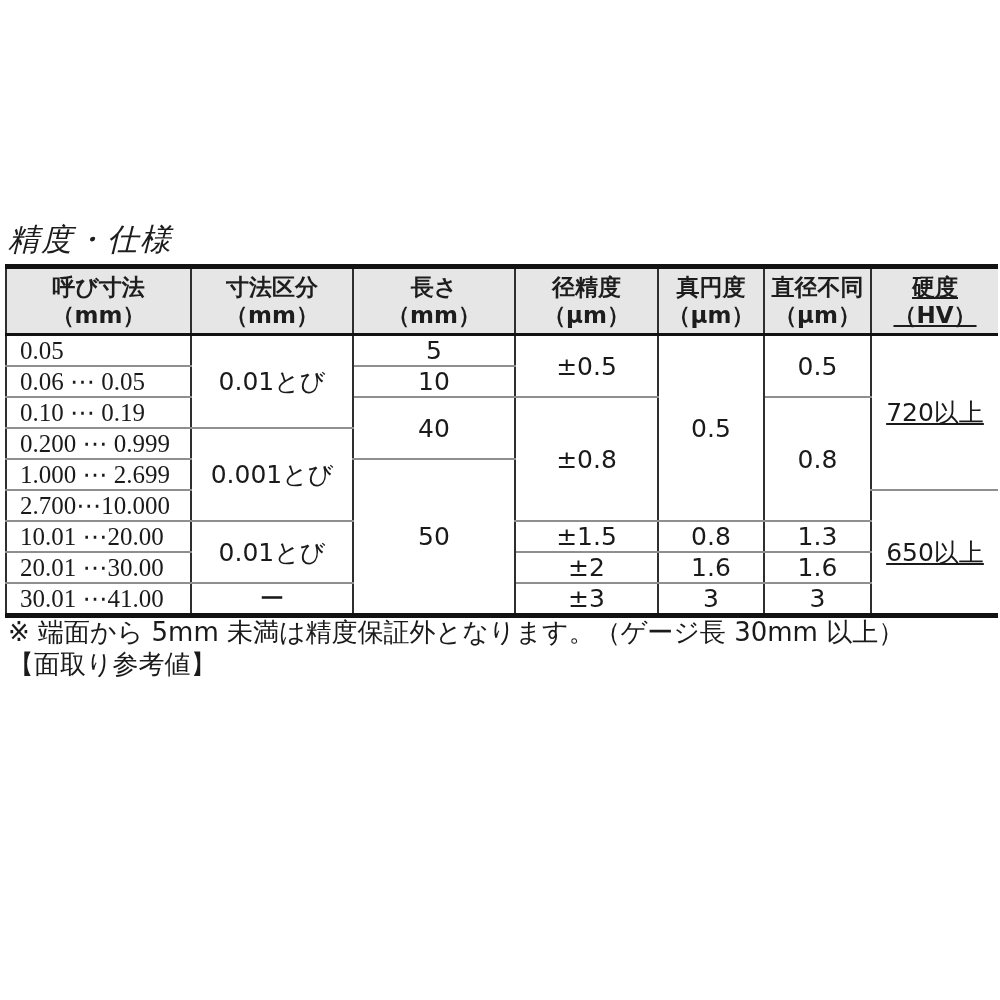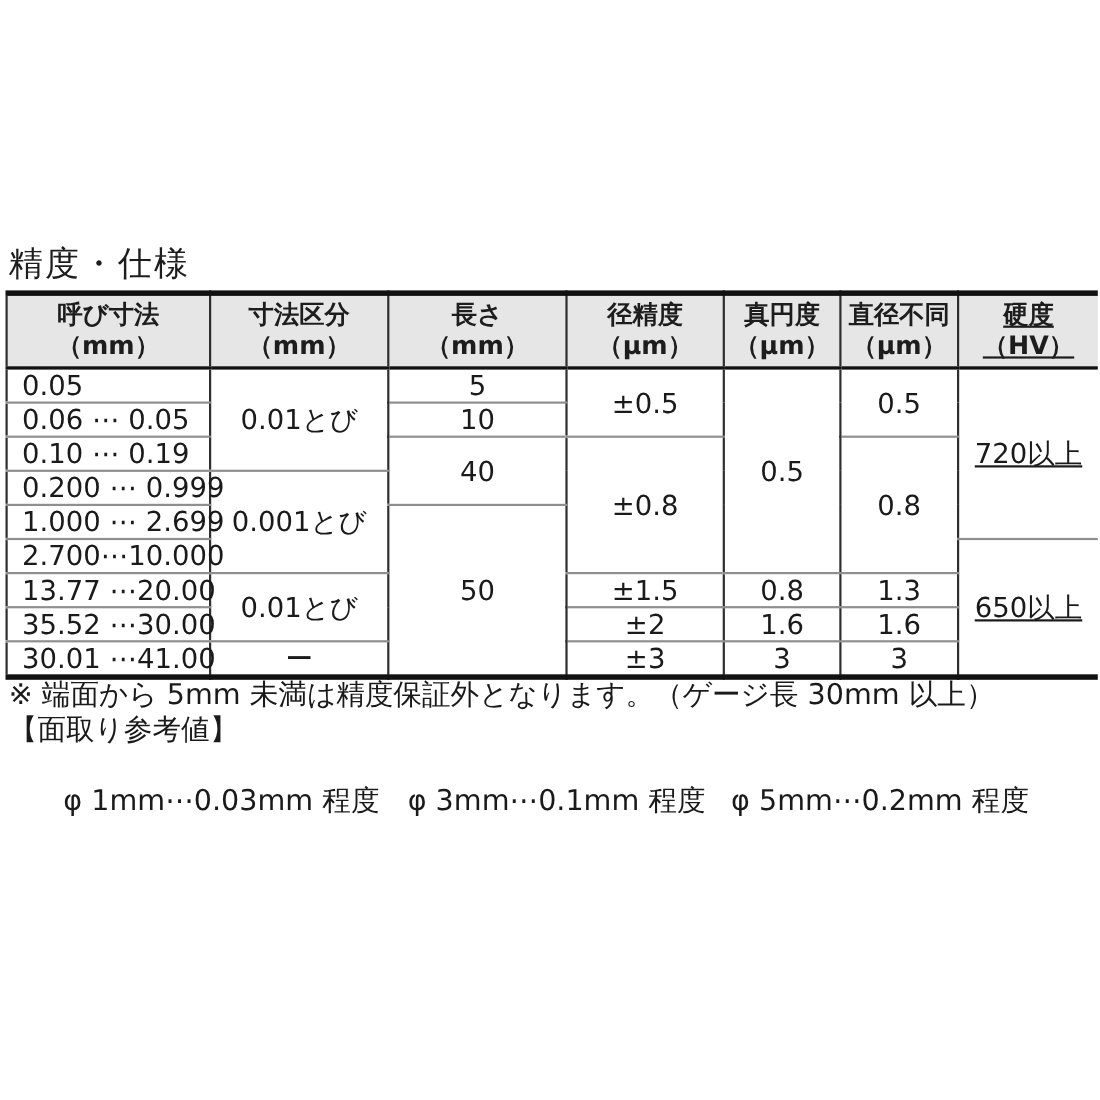--- a/index.html
+++ b/index.html
@@ -5,21 +5,21 @@
   html,body { margin:0; padding:0; background:#ffffff; }
   body {
     width:1000px; height:1000px;
     font-family:"DejaVu Sans","Liberation Sans",sans-serif;
     color:#1c1c1c;
   }
   .canvas { position:relative; width:1000px; height:1000px; background:#ffffff; overflow:hidden; }
 
   .page-title {
     position:absolute; left:8px; top:219px;
-    font-size:31px; letter-spacing:2px; color:#1d1d1d;
+    font-size:31px; letter-spacing:2px; color:#1d1d1d;font-style:italic;
   }
 
   table.spec {
     position:absolute; left:5px; top:264px; width:992px;
     border-collapse:collapse; table-layout:fixed;
     border-top:5px solid #121212;
     border-bottom:5px solid #121212;
     border-left:2px solid #2e2e2e;
   }
   table.spec th {
@@ -33,21 +33,21 @@
   }
   table.spec td {
     font-size:25px; text-align:center; vertical-align:middle;
     height:29px; line-height:29px; padding:0;
     border-right:2px solid #2e2e2e;
     border-bottom:2px solid #8f8f8f;
     color:#1a1a1a;
     background:#ffffff;
   }
   table.spec th.col-last, table.spec td.col-last { border-right:none;text-decoration:underline; }
-  table.spec td.size { text-align:left; padding-left:13px; white-space:pre; }
+  table.spec td.size { text-align:left; padding-left:13px; white-space:pre;font-family:Liberation Serif, serif; }
 
   .notes {
     position:absolute; left:8px; top:616px;
     font-size:26px; line-height:32px; color:#1a1a1a;
   }
   .notes .line { height:32px; white-space:pre; }
   .chamfer-item { display:inline-block; white-space:pre; }
   .chamfer-item.w1 { width:313px; }
   .chamfer-item.w2 { width:294px; }
 </style>
@@ -126,43 +126,40 @@
       </tr>
       <tr>
         <td class="size">1.000 ⋯ 2.699</td>
         <td rowspan="5">50</td>
       </tr>
       <tr>
         <td class="size">2.700⋯10.000</td>
         <td rowspan="4" class="col-last">650以上</td>
       </tr>
       <tr>
-        <td class="size">13.77 ⋯20.00</td>
+        <td class="size">10.01 ⋯20.00</td>
         <td rowspan="2">0.01とび</td>
         <td>±1.5</td>
         <td>0.8</td>
         <td>1.3</td>
       </tr>
       <tr>
-        <td class="size">35.52 ⋯30.00</td>
+        <td class="size">20.01 ⋯30.00</td>
         <td>±2</td>
         <td>1.6</td>
         <td>1.6</td>
       </tr>
       <tr>
         <td class="size">30.01 ⋯41.00</td>
         <td>ー</td>
         <td>±3</td>
         <td>3</td>
         <td>3</td>
       </tr>
     </tbody>
   </table>
 
   <div class="notes">
     <div class="line">※ 端面から 5mm 未満は精度保証外となります。（ゲージ長 30mm 以上）</div>
     <div class="line">【面取り参考値】</div>
-    <div class="line">
-      <span class="chamfer-item w1">φ 1mm⋯0.03mm 程度</span><span class="chamfer-item w2">φ 3mm⋯0.1mm 程度</span><span class="chamfer-item">φ 5mm⋯0.2mm 程度</span>
-    </div>
   </div>
 
 </div>
 
 </body></html>

